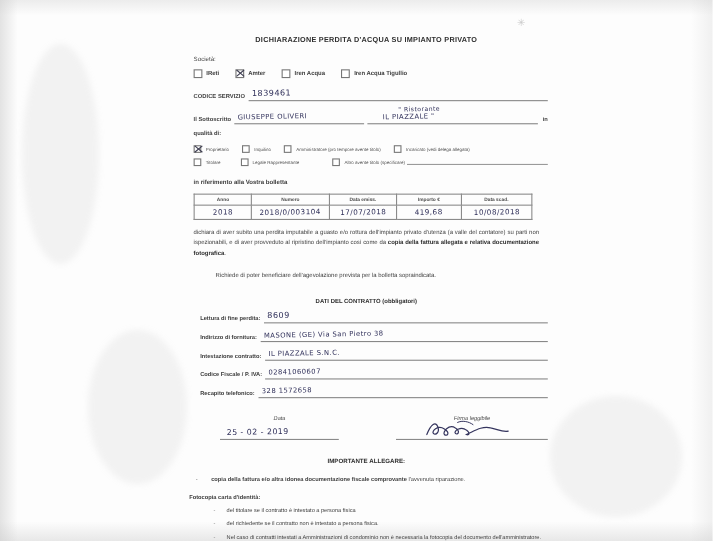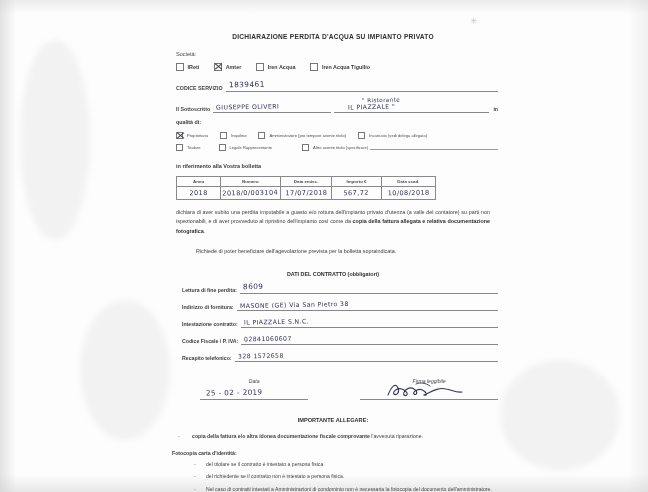--- a/index.html
+++ b/index.html
@@ -181,21 +181,21 @@
   .riferimento {
     font-size: 5.5px;
     font-weight: bold;
     color: #3c3c3c;
     margin: 12px 0 0 8px;
   }
 
   .bill-table {
     border-collapse: collapse;
     margin: 7px 0 0 8px;
-    width: 260px;
+    width: 308px;
     table-layout: fixed;
   }
   .bill-table th,
   .bill-table td {
     border: 0.7px solid #8a8a8a;
     height: 9px;
     padding: 0;
     text-align: center;
   }
   .bill-table th {
@@ -423,21 +423,21 @@
           <td>
               <span class="hand">2018</span>
             </td>
           <td>
               <span class="hand">2018/0/003104</span>
             </td>
           <td>
               <span class="hand">17/07/2018</span>
             </td>
           <td>
-              <span class="hand">567,72</span>
+              <span class="hand">419,68</span>
             </td>
           <td>
               <span class="hand">10/08/2018</span>
             </td>
         </tr>
       </tbody>
     </table>
 
     <div class="body-par">
       <span>dichiara di aver subito una perdita imputabile a guasto e/o rottura dell'impianto privato d'utenza (a valle del contatore) su parti non ispezionabili, e di aver provveduto al ripristino dell'impianto così come da </span><b>copia della fattura allegata e relativa documentazione fotografica</b><span>.</span>

